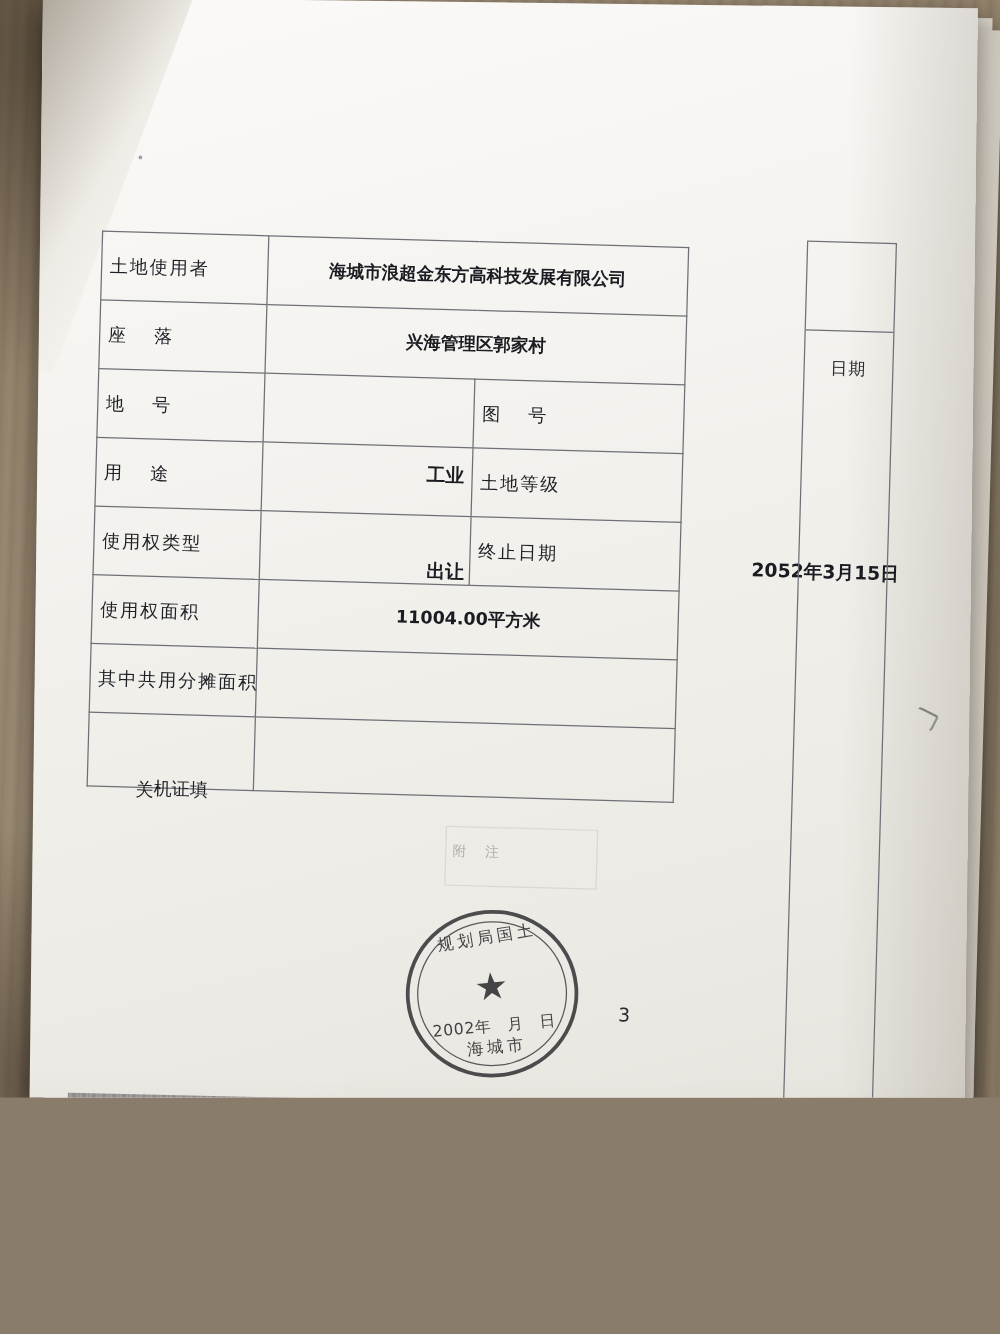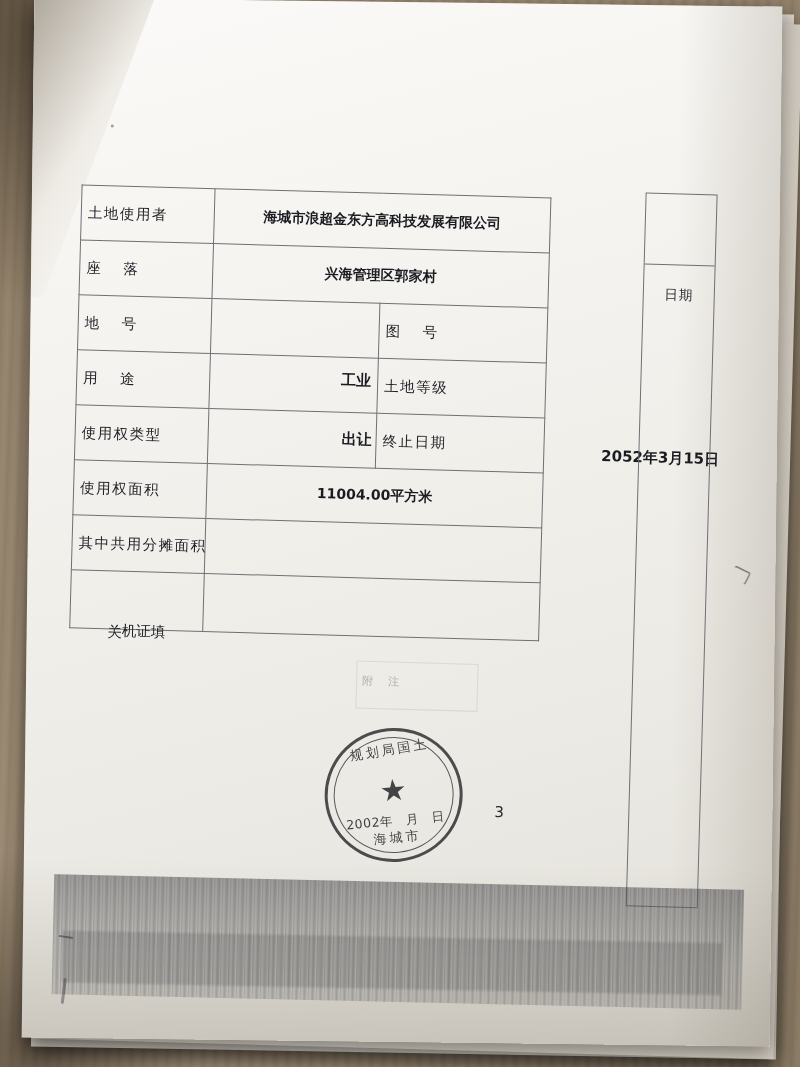--- a/index.html
+++ b/index.html
@@ -9,21 +9,21 @@
   }
   body {
     width: 800px;
     height: 1067px;
     overflow: hidden;
     font-family: "DejaVu Sans", sans-serif;
   }
   #stage {
     position: relative;
     width: 800px;
-    height: 1067px;
+    height: 878px;
     overflow: hidden;
     background:
       linear-gradient(115deg, #9c8b76 0%, #a89madd 0%, #9b8a74 100%);
   }
   
   .desk {
     position: absolute;
     inset: 0;
     background:
       repeating-linear-gradient(92deg,
@@ -381,21 +381,21 @@
           <td>
             <span class="lbl lbl-tight">土地等级</span>
             <span class="val"></span>
           </td>
         </tr>
         <tr>
           <td class="cell-pad-l">
             <span class="lbl lbl-tight">使用权类型</span>
           </td>
           <td>
-            <span class="val" style="position:absolute;right:4px;bottom:18px;">出让</span>
+            <span class="val" style="position:absolute;right:4px;bottom:0;">出让</span>
           </td>
           <td>
             <span class="lbl lbl-tight">终止日期</span>
             <span class="val" style="position:absolute;right:-176px;bottom:8px;white-space:nowrap;">2052年3月15日</span>
           </td>
         </tr>
         <tr>
           <td style="width:160px" class="cell-pad-l">
             <span class="lbl lbl-tight">使用权面积</span>
           </td>

